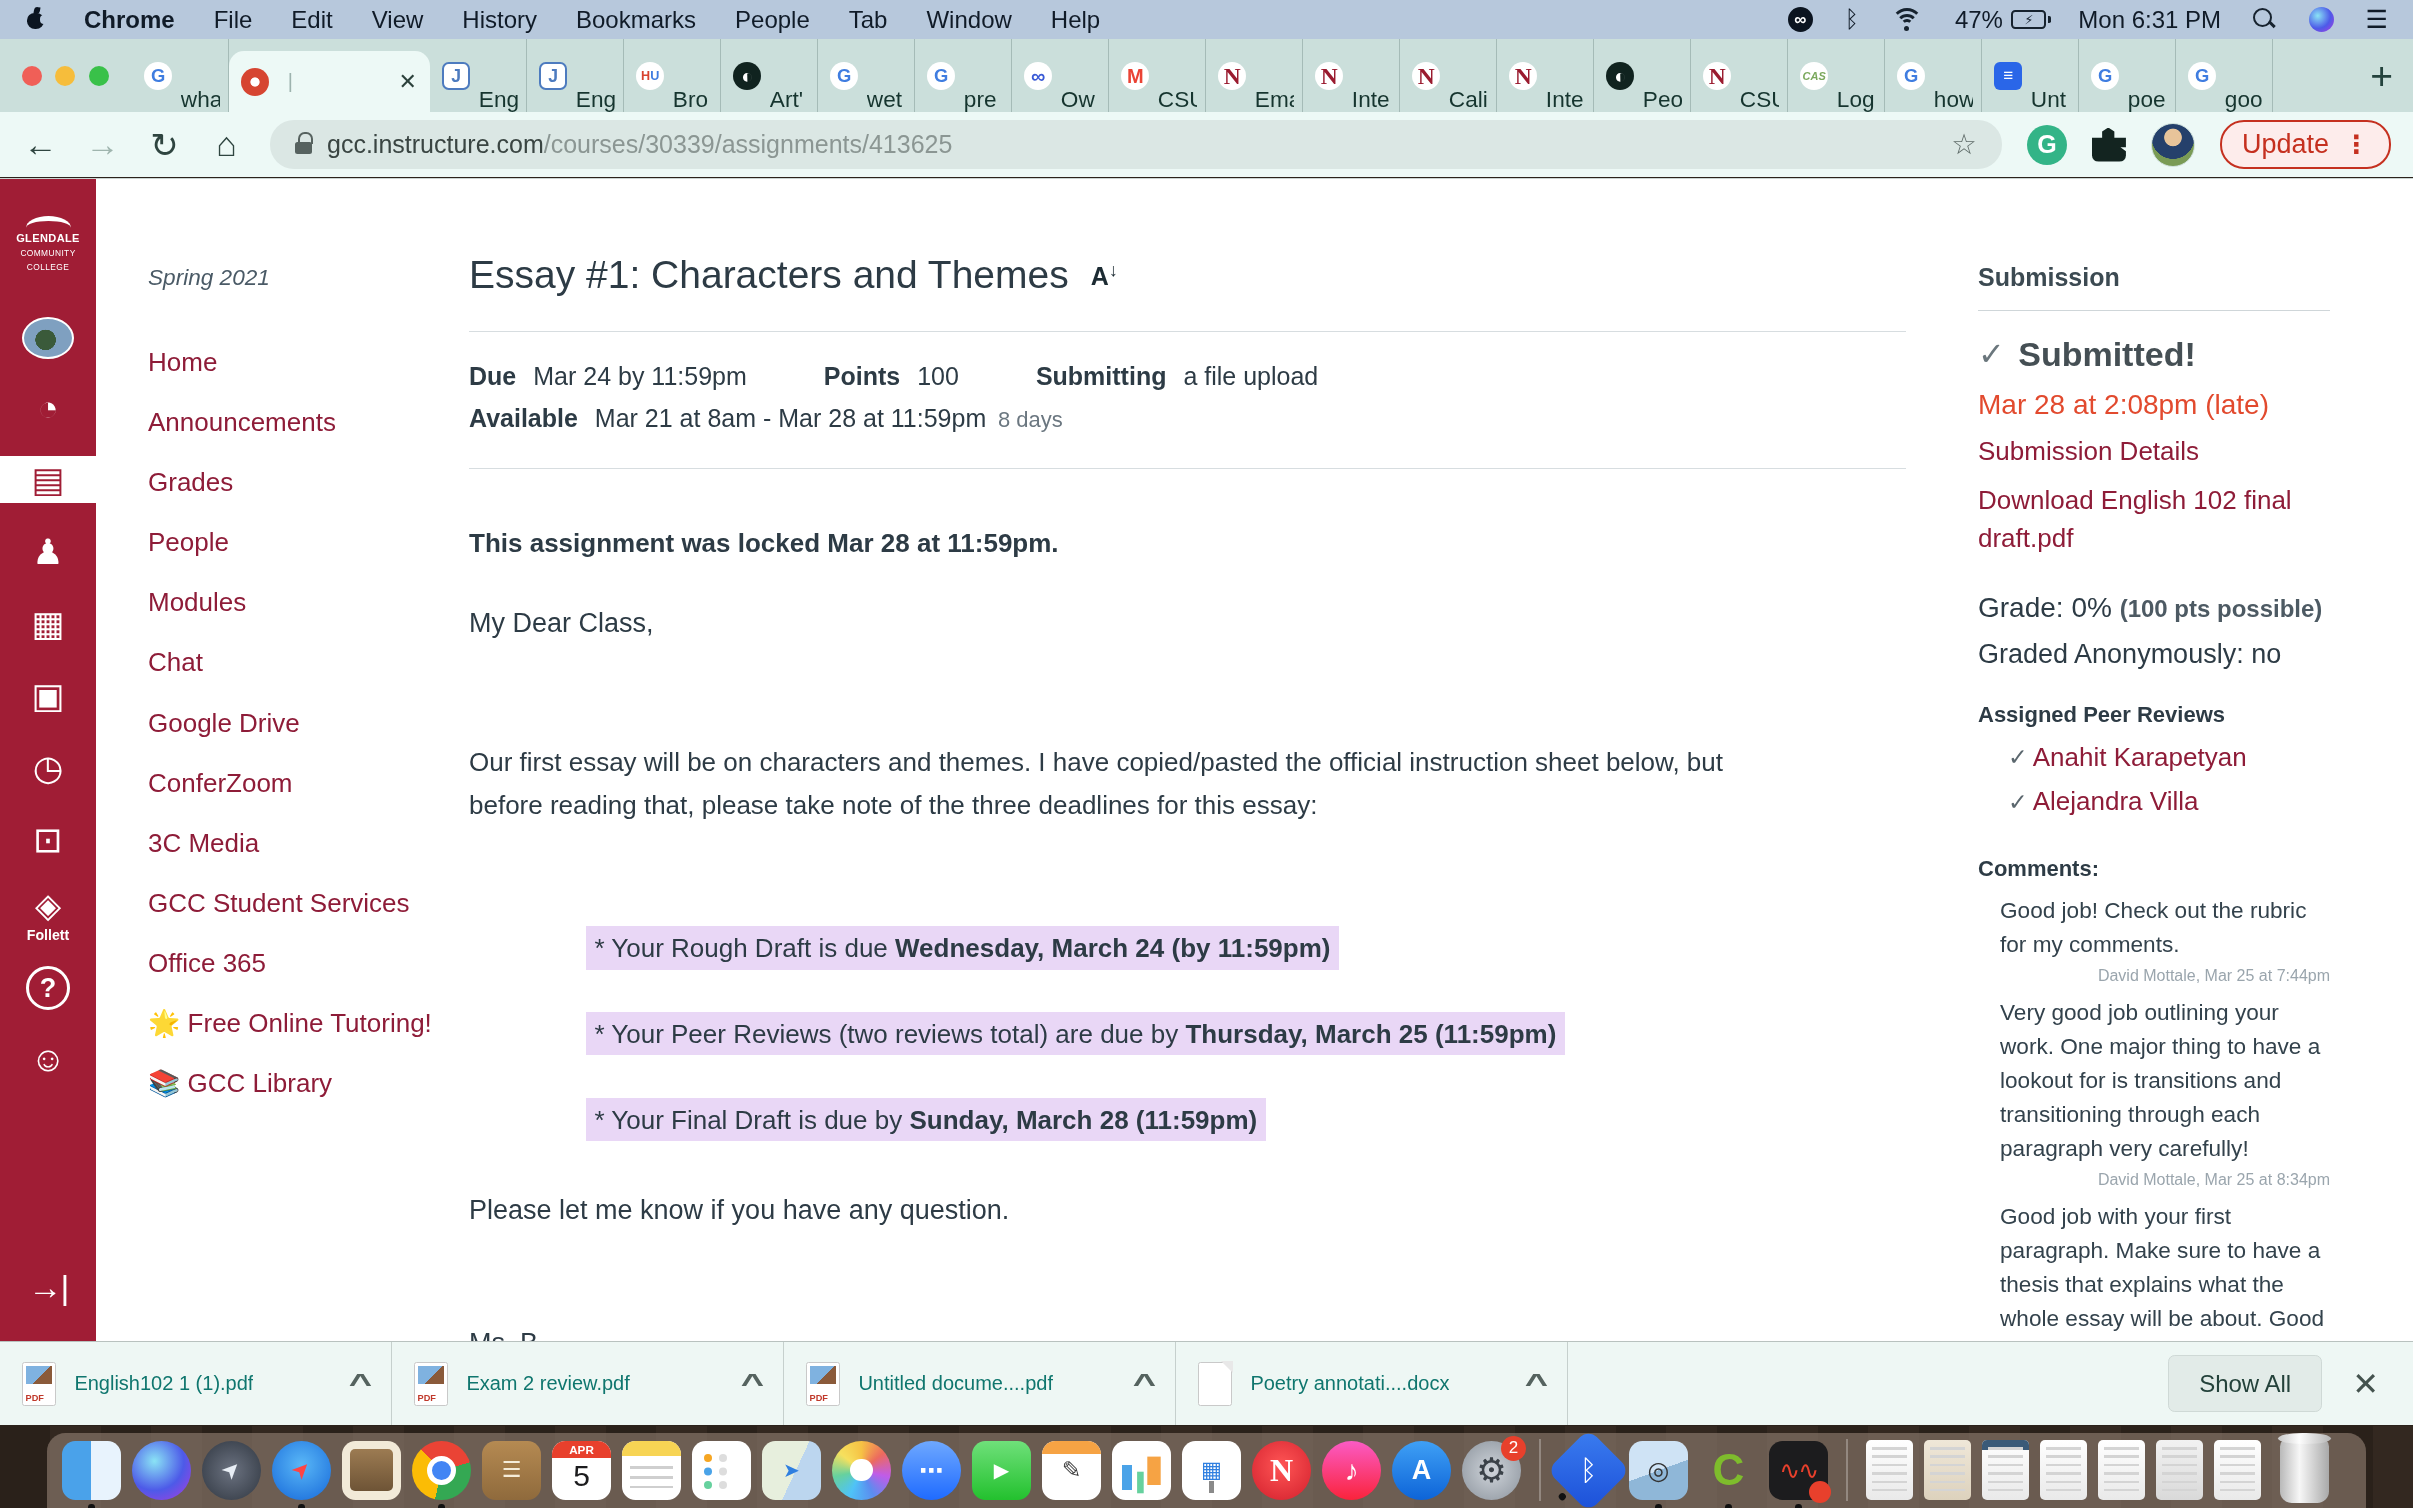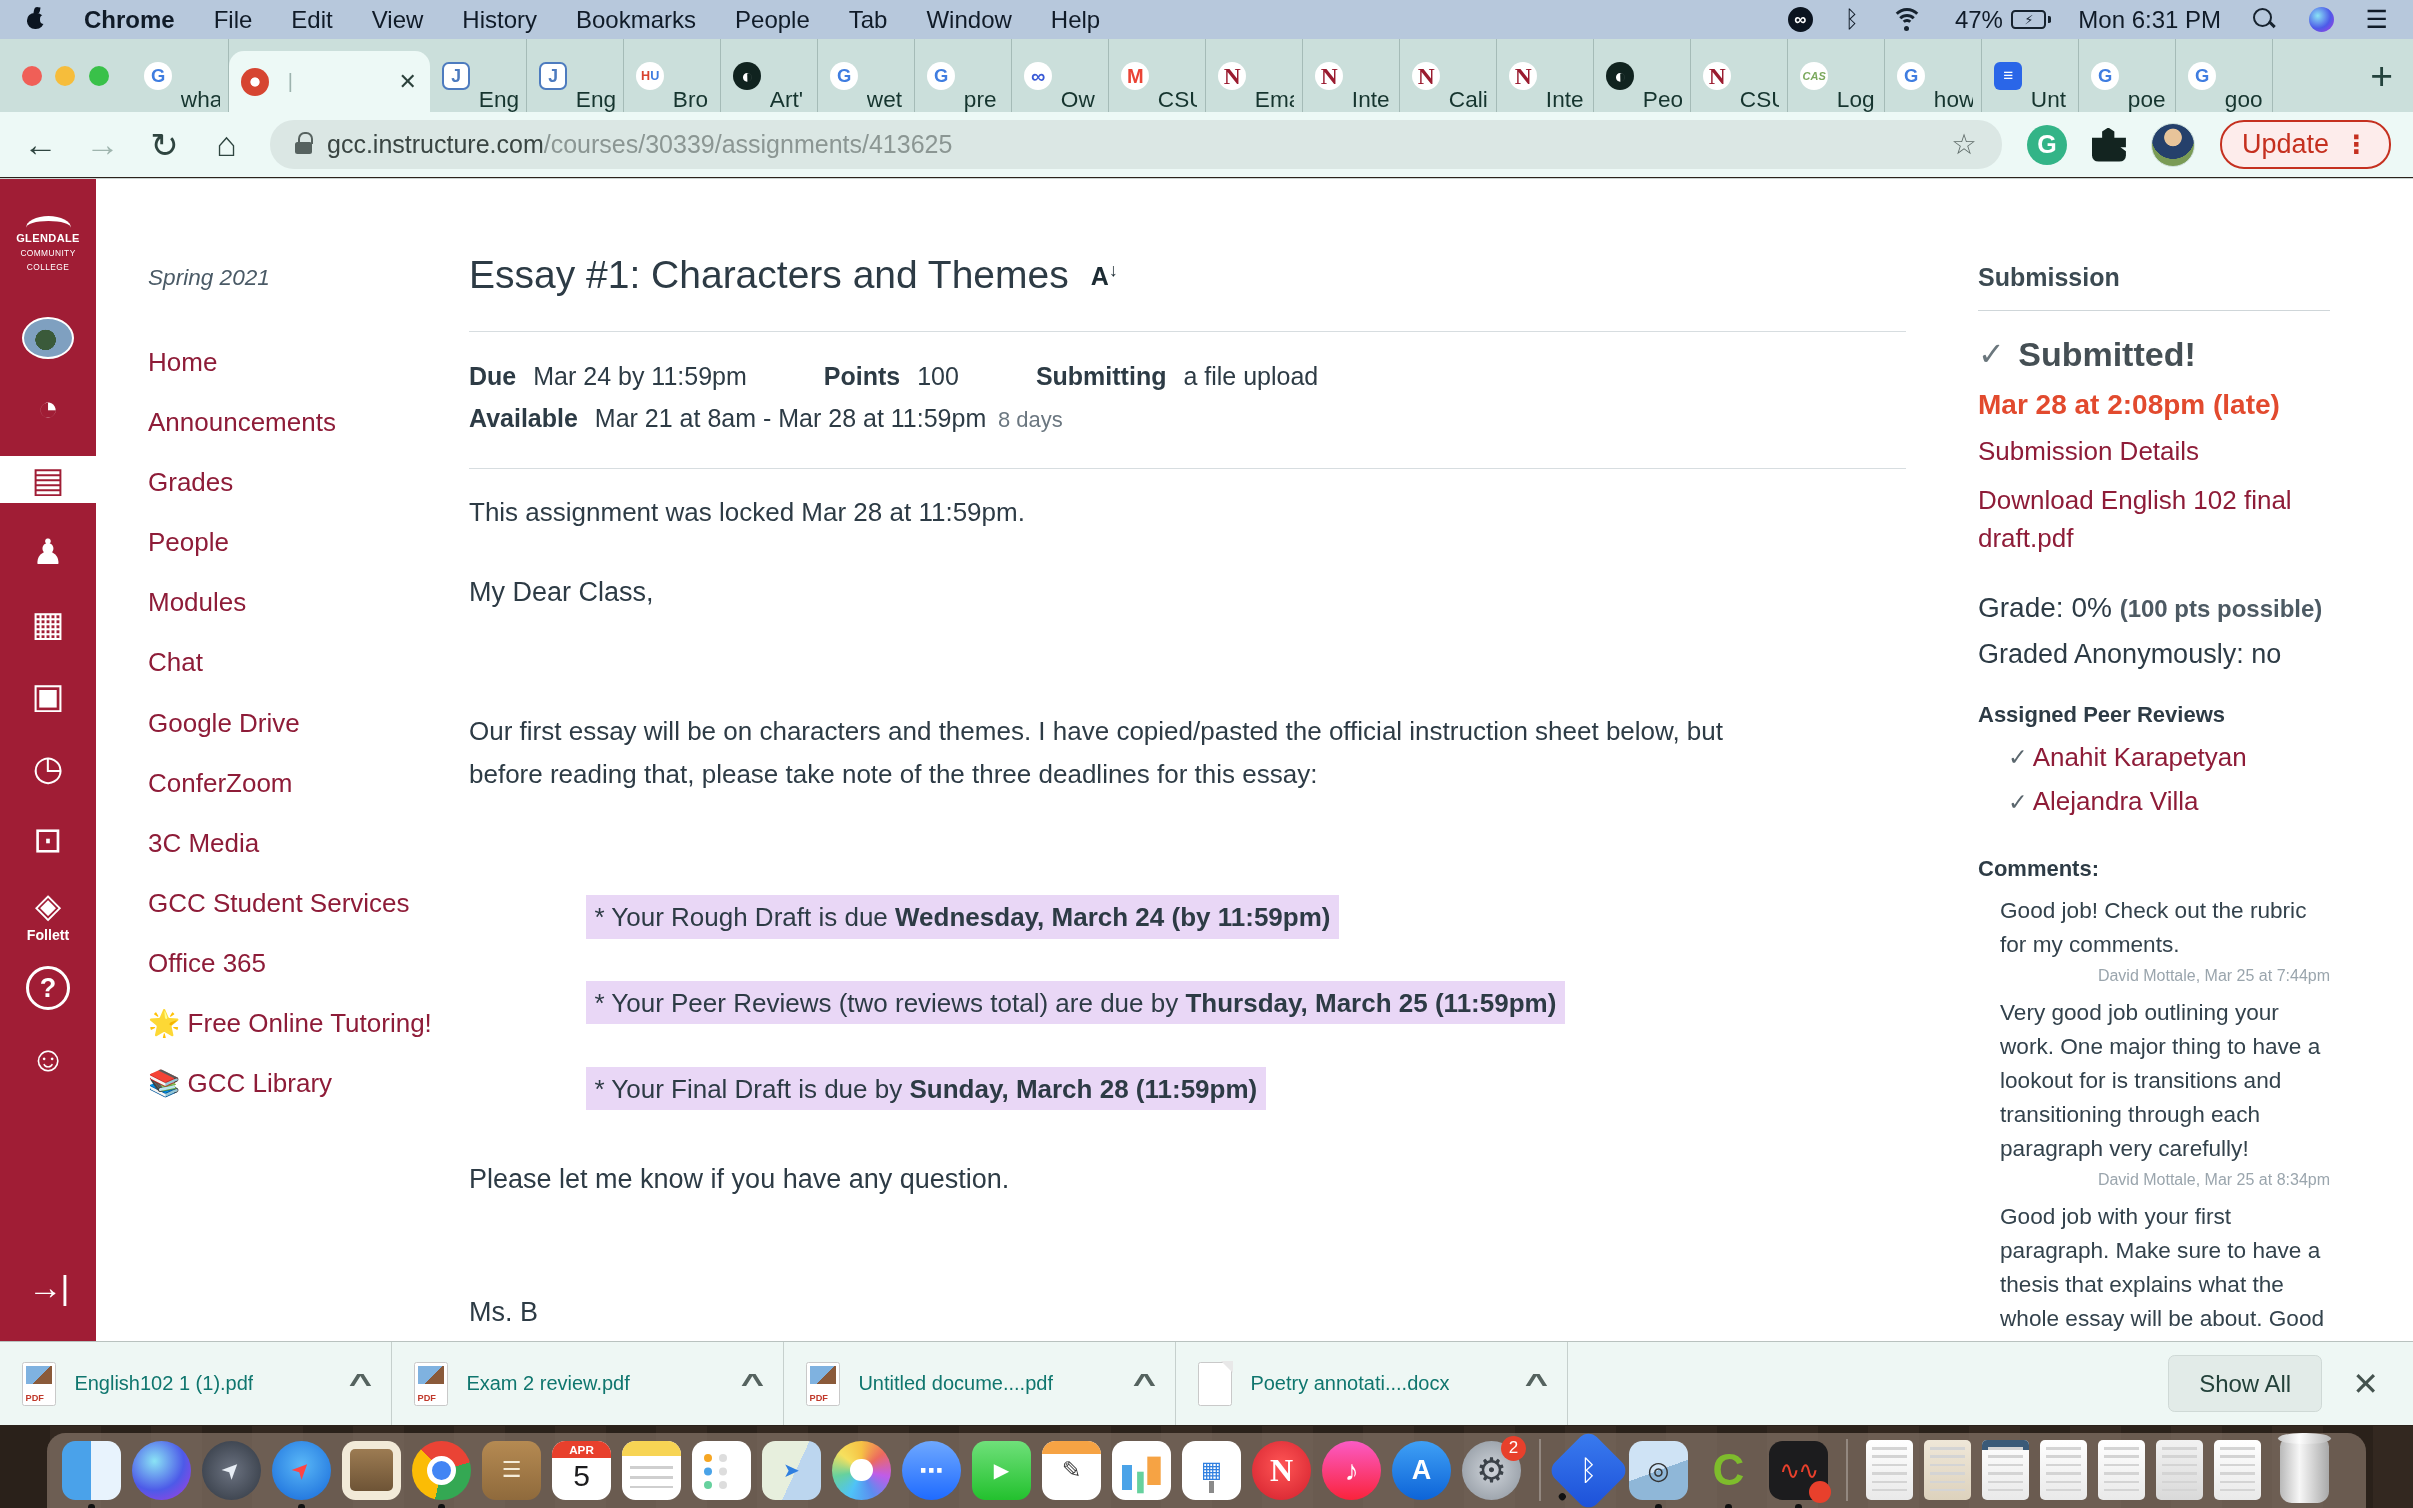--- a/index.html
+++ b/index.html
@@ -106,36 +106,36 @@
   .main h1 { margin-top:74px; font-size:39px; font-weight:normal; display:flex; align-items:center; gap:22px; }
   .reader-icon { font-size:25px; font-weight:bold; color:#1c2b33; }
   .reader-icon sup { font-size:18.4px; }
   .rule { border:none; border-top:1.7px solid #d7dde0; }
   .rule.r1 { margin-top:34px; } .rule.r2 { margin-top:35px; }
   .meta1 { margin-top:30px; font-size:25px; display:flex; align-items:baseline; }
   .meta2 { margin-top:13.4px; font-size:25px; display:flex; align-items:baseline; }
   .mlabel { font-weight:bold; margin-right:17px; }
   .mval { margin-right:77px; }
   .mdays { font-size:22px; color:#6b7780; margin-left:11.7px; }
-  .locked { margin-top:28px; font-size:26px; }
+  .locked { margin-top:59px; font-size:26px;font-weight:bold; }
   .greeting { margin-top:49px; font-size:27px; }
   .intro { margin-top:102px; font-size:26px; line-height:1.65; max-width:1307px; }
   .deadline { margin-top:44px; margin-left:117px; font-size:26px; }
   .deadline.first { margin-top:101px; }
   .deadline span.hl { background:#e9d7f6; padding:6.7px 8.4px; line-height:1.6; }
   .closing { margin-top:54px; font-size:27px; }
   .signature { margin-top:102px; font-size:27px; }
 
   
   .rightpanel { position:absolute; left:1978px; top:0; width:352px; color:#2d3b45; }
   .sub-h { margin-top:84px; font-size:25px; font-weight:bold; color:#3c4a52; }
   .sub-rule { border:none; border-top:1.7px solid #cfd6d9; margin-top:18.4px; }
   .sub-status { margin-top:23.5px; font-size:34px; font-weight:bold; color:#454f54; display:flex; align-items:center; gap:13.4px; }
   .sub-status .chk { font-size:32px; color:#6b777d; font-weight:normal; }
-  .sub-late { margin-top:15px; font-size:28px; font-weight:bold; color:#e24a2e; }
+  .sub-late { margin-top:15px; font-size:28px; font-weight:normal; color:#e24a2e; }
   .sub-link { margin-top:11.7px; font-size:26px; color:#8e1c38; line-height:1.45; }
   .sub-grade { margin-top:35px; font-size:28px; }
   .sub-grade small { font-size:24px; color:#4d5a63;font-weight:bold; }
   .sub-anon { margin-top:15px; font-size:27px; }
   .peer-h { margin-top:32px; font-size:22px; font-weight:bold; }
   .peer { margin-top:13.4px; margin-left:30px; font-size:26px; color:#8e1c38; display:flex; gap:5px; align-items:center; }
   .peer .chk { color:#5b6post; color:#5b676e; font-size:23.5px; }
   .com-h { margin-top:39px; font-size:22px; font-weight:bold; }
   .comments { padding-left:22px; }
   .com-text { margin-top:11.7px; font-size:22.6px; line-height:1.5; color:#33424c; }

